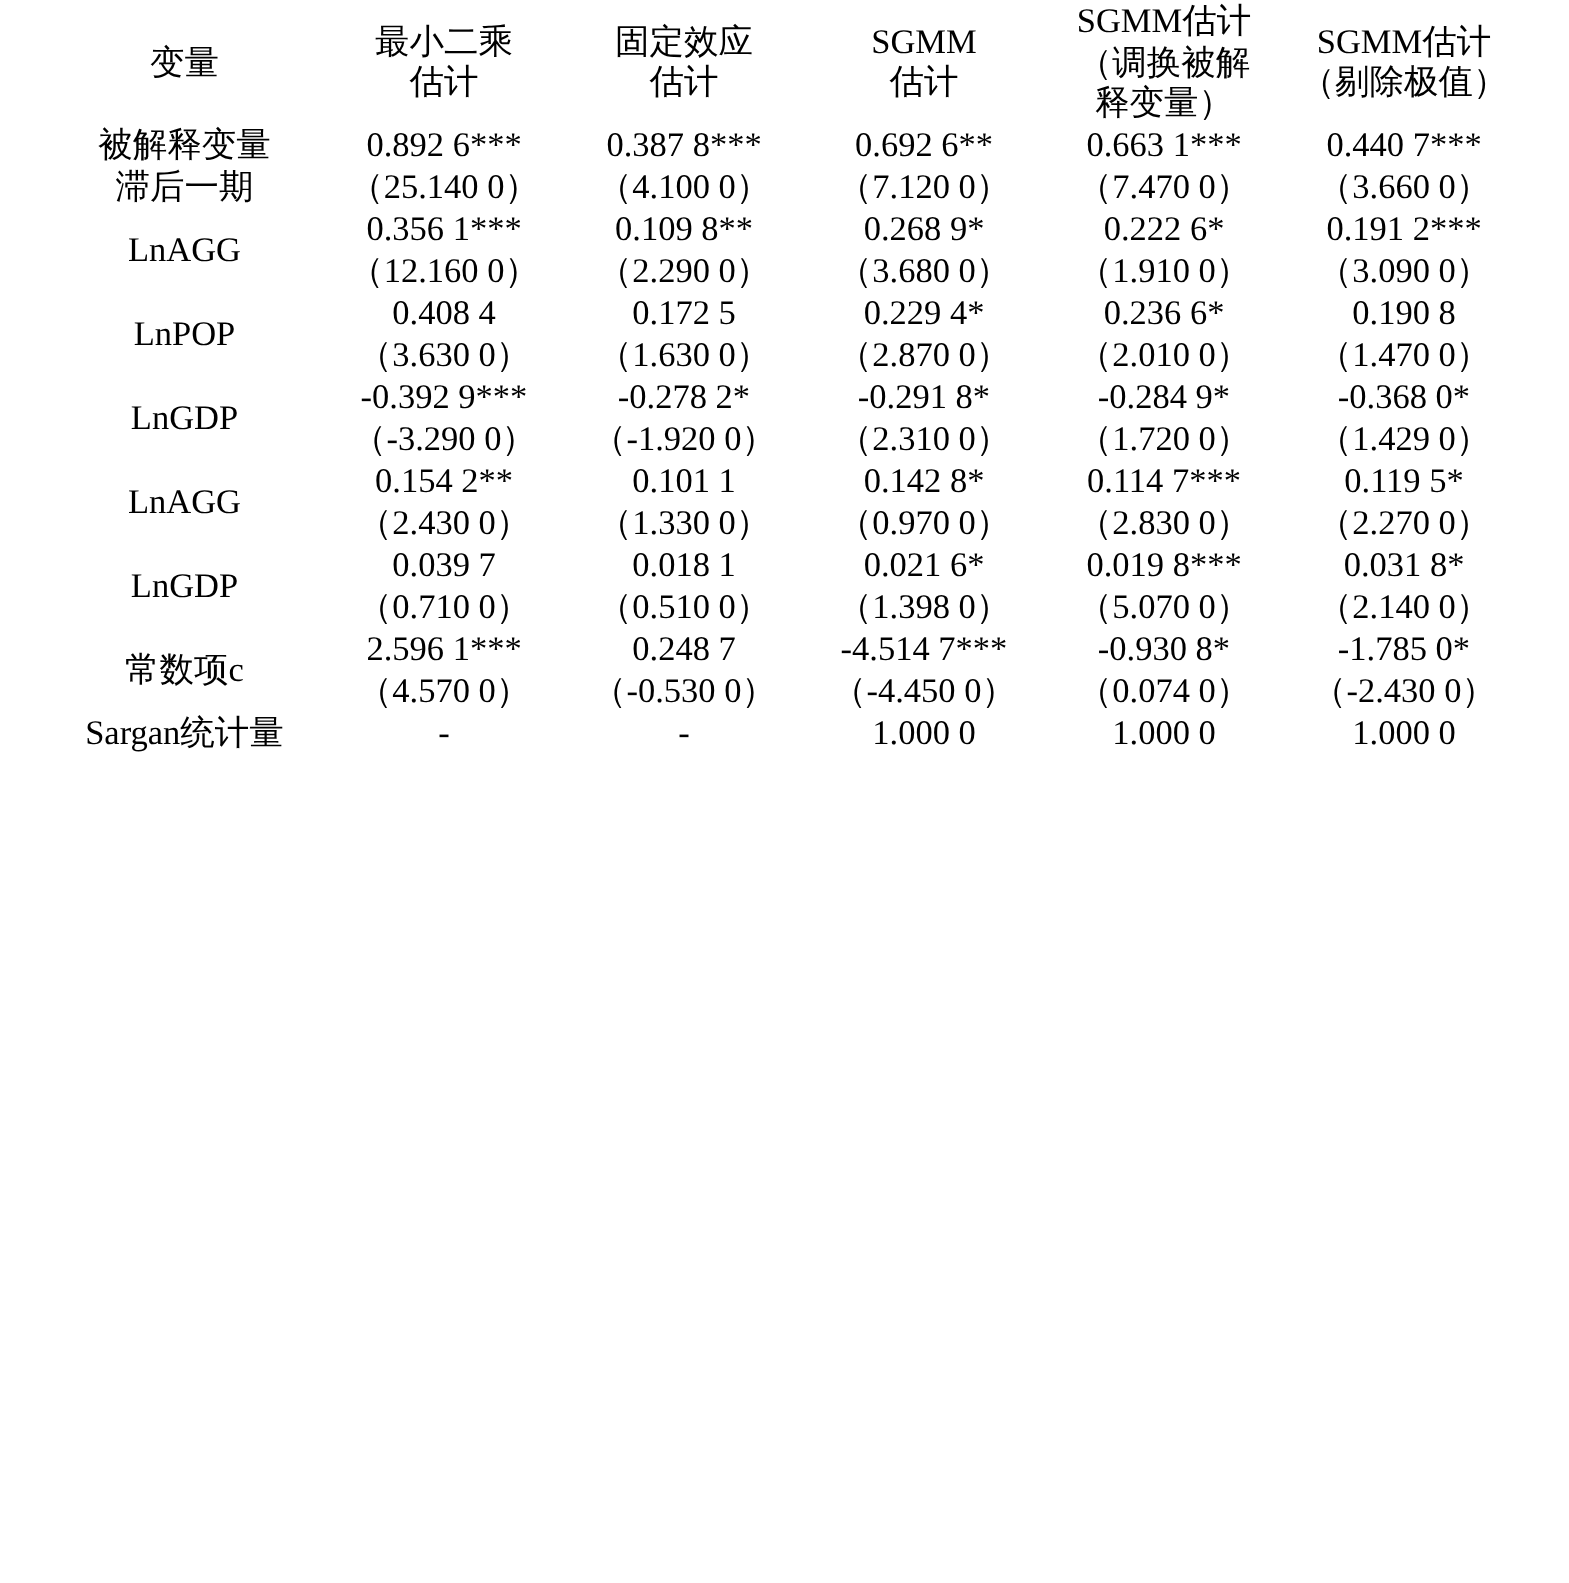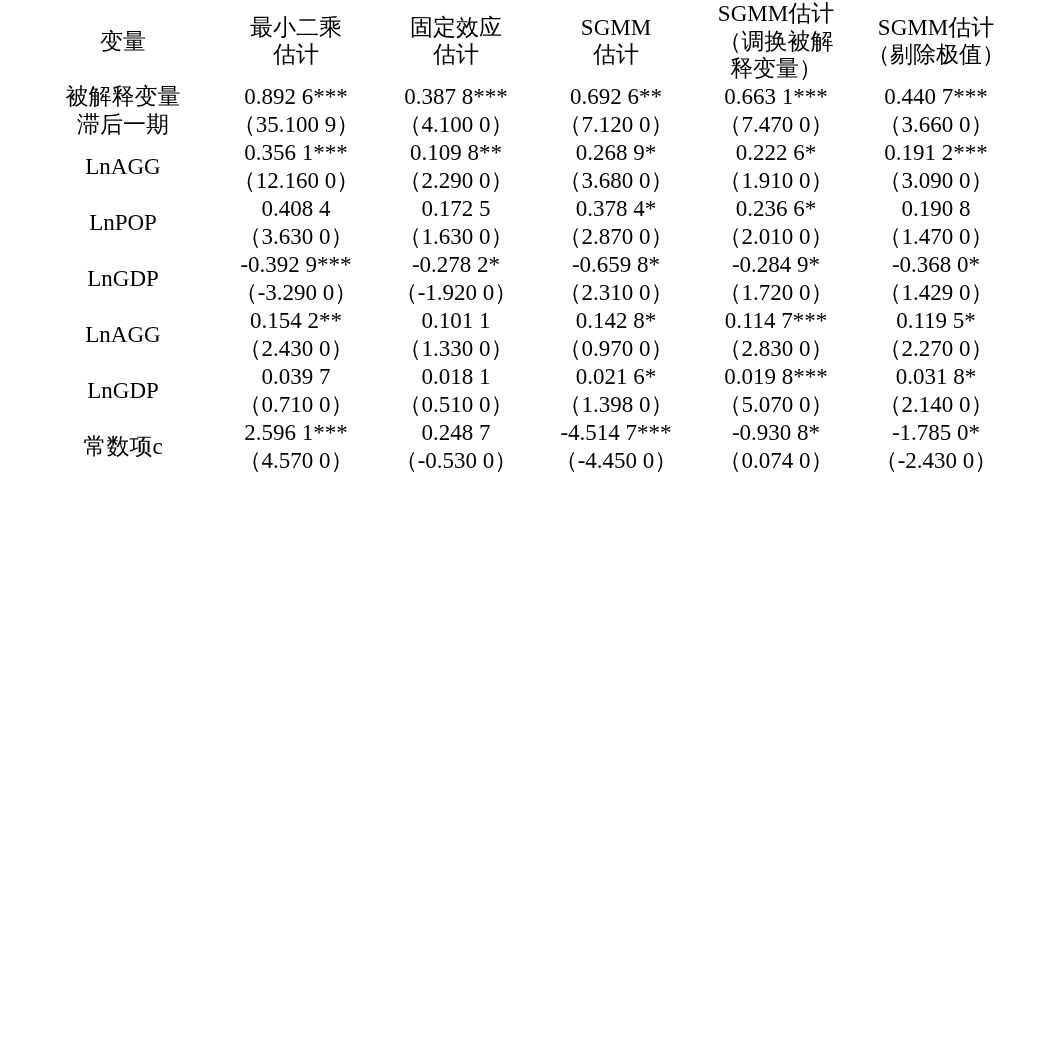--- a/index.html
+++ b/index.html
@@ -98,21 +98,21 @@
   </thead>
   <tbody>
 
     <tr>
       <td class="body-cell">
         <span class="var-name">被解释变量</span>
         <span class="var-name">滞后一期</span>
       </td>
       <td class="body-cell">
         <span class="coef">0.892 6***</span>
-        <span class="tstat">（35.100 9）</span>
+        <span class="tstat">（25.140 0）</span>
       </td>
       <td class="body-cell">
         <span class="coef">0.387 8***</span>
         <span class="tstat">（4.100 0）</span>
       </td>
       <td class="body-cell">
         <span class="coef">0.692 6**</span>
         <span class="tstat">（7.120 0）</span>
       </td>
       <td class="body-cell">
@@ -157,21 +157,21 @@
       </td>
       <td class="body-cell">
         <span class="coef">0.408 4</span>
         <span class="tstat">（3.630 0）</span>
       </td>
       <td class="body-cell">
         <span class="coef">0.172 5</span>
         <span class="tstat">（1.630 0）</span>
       </td>
       <td class="body-cell">
-        <span class="coef">0.378 4*</span>
+        <span class="coef">0.229 4*</span>
         <span class="tstat">（2.870 0）</span>
       </td>
       <td class="body-cell">
         <span class="coef">0.236 6*</span>
         <span class="tstat">（2.010 0）</span>
       </td>
       <td class="body-cell">
         <span class="coef">0.190 8</span>
         <span class="tstat">（1.470 0）</span>
       </td>
@@ -183,21 +183,21 @@
       </td>
       <td class="body-cell">
         <span class="coef">-0.392 9***</span>
         <span class="tstat">（-3.290 0）</span>
       </td>
       <td class="body-cell">
         <span class="coef">-0.278 2*</span>
         <span class="tstat">（-1.920 0）</span>
       </td>
       <td class="body-cell">
-        <span class="coef">-0.659 8*</span>
+        <span class="coef">-0.291 8*</span>
         <span class="tstat">（2.310 0）</span>
       </td>
       <td class="body-cell">
         <span class="coef">-0.284 9*</span>
         <span class="tstat">（1.720 0）</span>
       </td>
       <td class="body-cell">
         <span class="coef">-0.368 0*</span>
         <span class="tstat">（1.429 0）</span>
       </td>
@@ -277,16 +277,24 @@
       </td>
       <td class="body-cell">
         <span class="coef">-1.785 0*</span>
         <span class="tstat">（-2.430 0）</span>
       </td>
     </tr>
 
 
 
 
+    <tr class="simple-row bottom-rule">
+      <td>Sargan统计量</td>
+      <td>-</td>
+      <td>-</td>
+      <td>1.000 0</td>
+      <td>1.000 0</td>
+      <td>1.000 0</td>
+    </tr>
 
   </tbody>
 </table>
 </div>
 
 </body></html>

